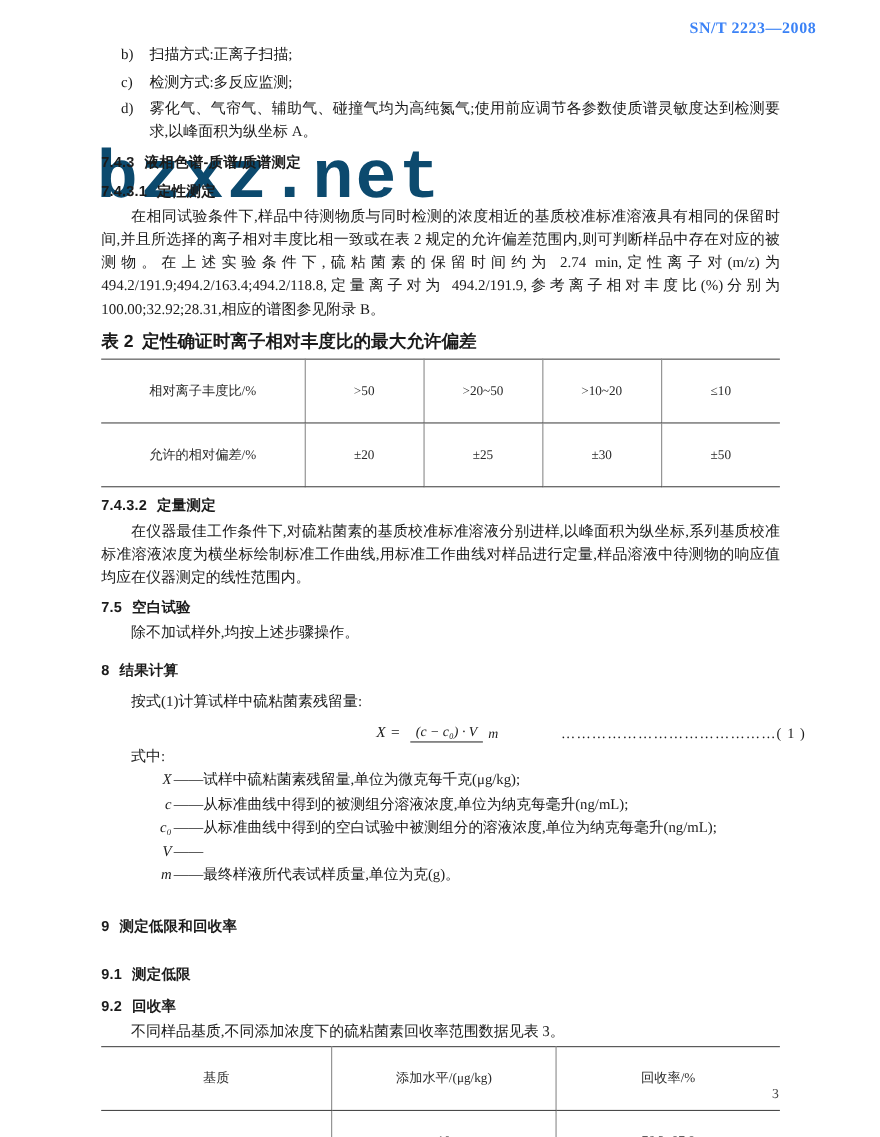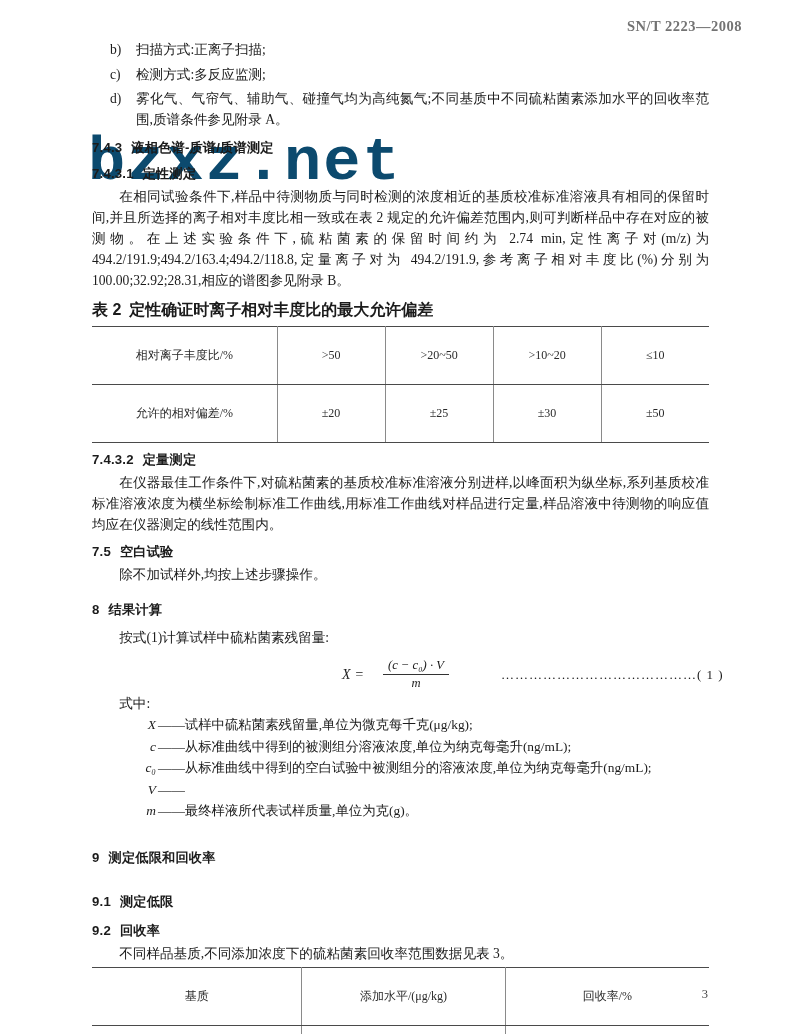--- a/index.html
+++ b/index.html
@@ -33,21 +33,21 @@
     line-height: 1;
   }
   .hdr {
     position: absolute;
     top: 18px;
     right: 58px;
     font-family: "Liberation Serif", serif;
     font-weight: bold;
     font-size: 14.5px;
     letter-spacing: 0.5px;
-    color: #737373;
+    color: #3b82f6;
     z-index: 3;
   }
   .body-area {
     position: absolute;
     left: 92px;
     top: 40px;
     width: 617px;
     z-index: 2;
   }
 
@@ -131,24 +131,24 @@
     flex: 0 0 auto;
     margin-left: 250px;
     font-size: 14px;
     display: flex;
     align-items: center;
     font-style: italic;
     font-family: "Liberation Serif", serif;
   }
   .frac {
     display: inline-flex;
-    flex-direction: column;
+    flex-direction: row;
     align-items: center;
     vertical-align: middle;
-    margin-left: 15px;
+    margin-left: 5px;
   }
   .frac .numer {
     padding: 0 5px 1px 5px;
     border-bottom: 1.1px solid #333;
     font-size: 12.6px;
   }
   .frac .denom {
     padding: 1px 5px 0 5px;
     font-size: 12.6px;
   }
@@ -209,21 +209,21 @@
     <div class="litem">
       <span class="mark">b)</span>
       <span class="ltext">扫描方式:正离子扫描;</span>
     </div>
     <div class="litem">
       <span class="mark">c)</span>
       <span class="ltext">检测方式:多反应监测;</span>
     </div>
     <div class="litem">
       <span class="mark">d)</span>
-      <span class="ltext">雾化气、气帘气、辅助气、碰撞气均为高纯氮气;不同基质中不同硫粘菌素添加水平的回收率范围,质谱条件参见附录 A。</span>
+      <span class="ltext">雾化气、气帘气、辅助气、碰撞气均为高纯氮气;使用前应调节各参数使质谱灵敏度达到检测要求,以峰面积为纵坐标 A。</span>
     </div>
 
     <h4 class="cl">
       <span class="num">7.4.3</span><span>液相色谱-质谱/质谱测定</span>
     </h4>
 
     <h4 class="cl">
       <span class="num">7.4.3.1</span><span>定性测定</span>
     </h4>
     <p class="para">在相同试验条件下,样品中待测物质与同时检测的浓度相近的基质校准标准溶液具有相同的保留时间,并且所选择的离子相对丰度比相一致或在表 2 规定的允许偏差范围内,则可判断样品中存在对应的被测物。在上述实验条件下,硫粘菌素的保留时间约为 2.74 min,定性离子对(m/z)为 494.2/191.9;494.2/163.4;494.2/118.8,定量离子对为 494.2/191.9,参考离子相对丰度比(%)分别为 100.00;32.92;28.31,相应的谱图参见附录 B。</p>

